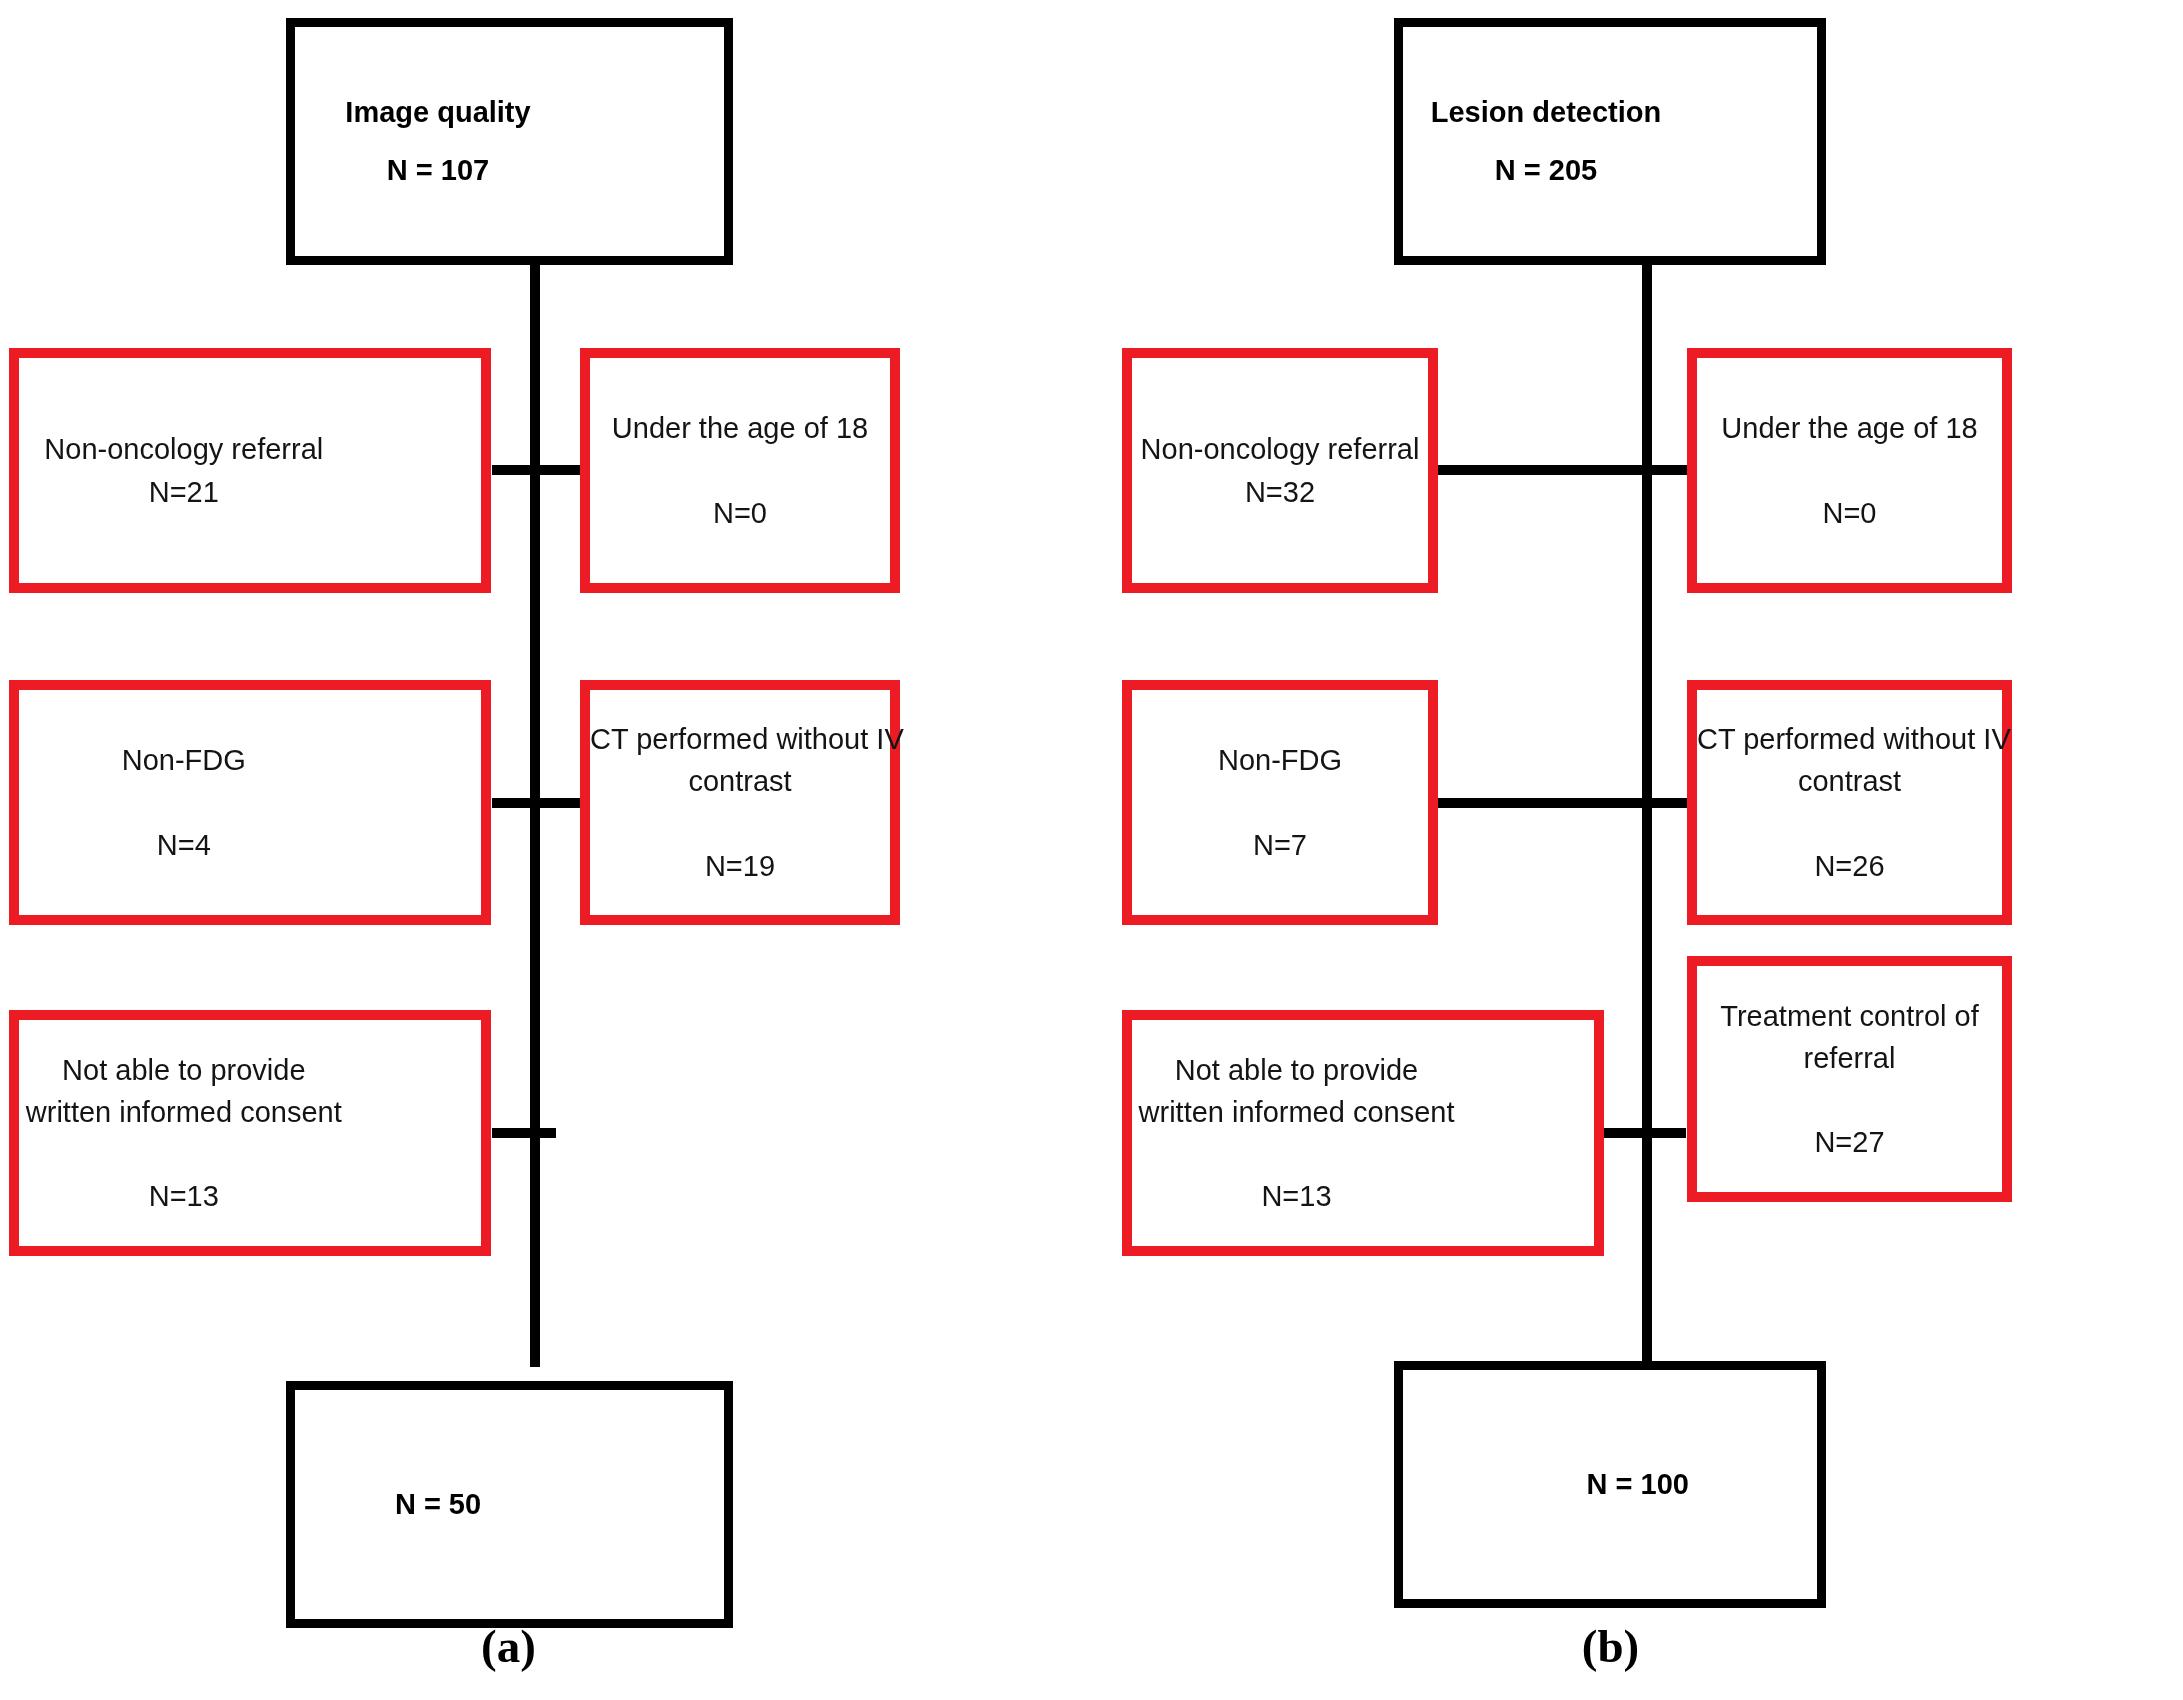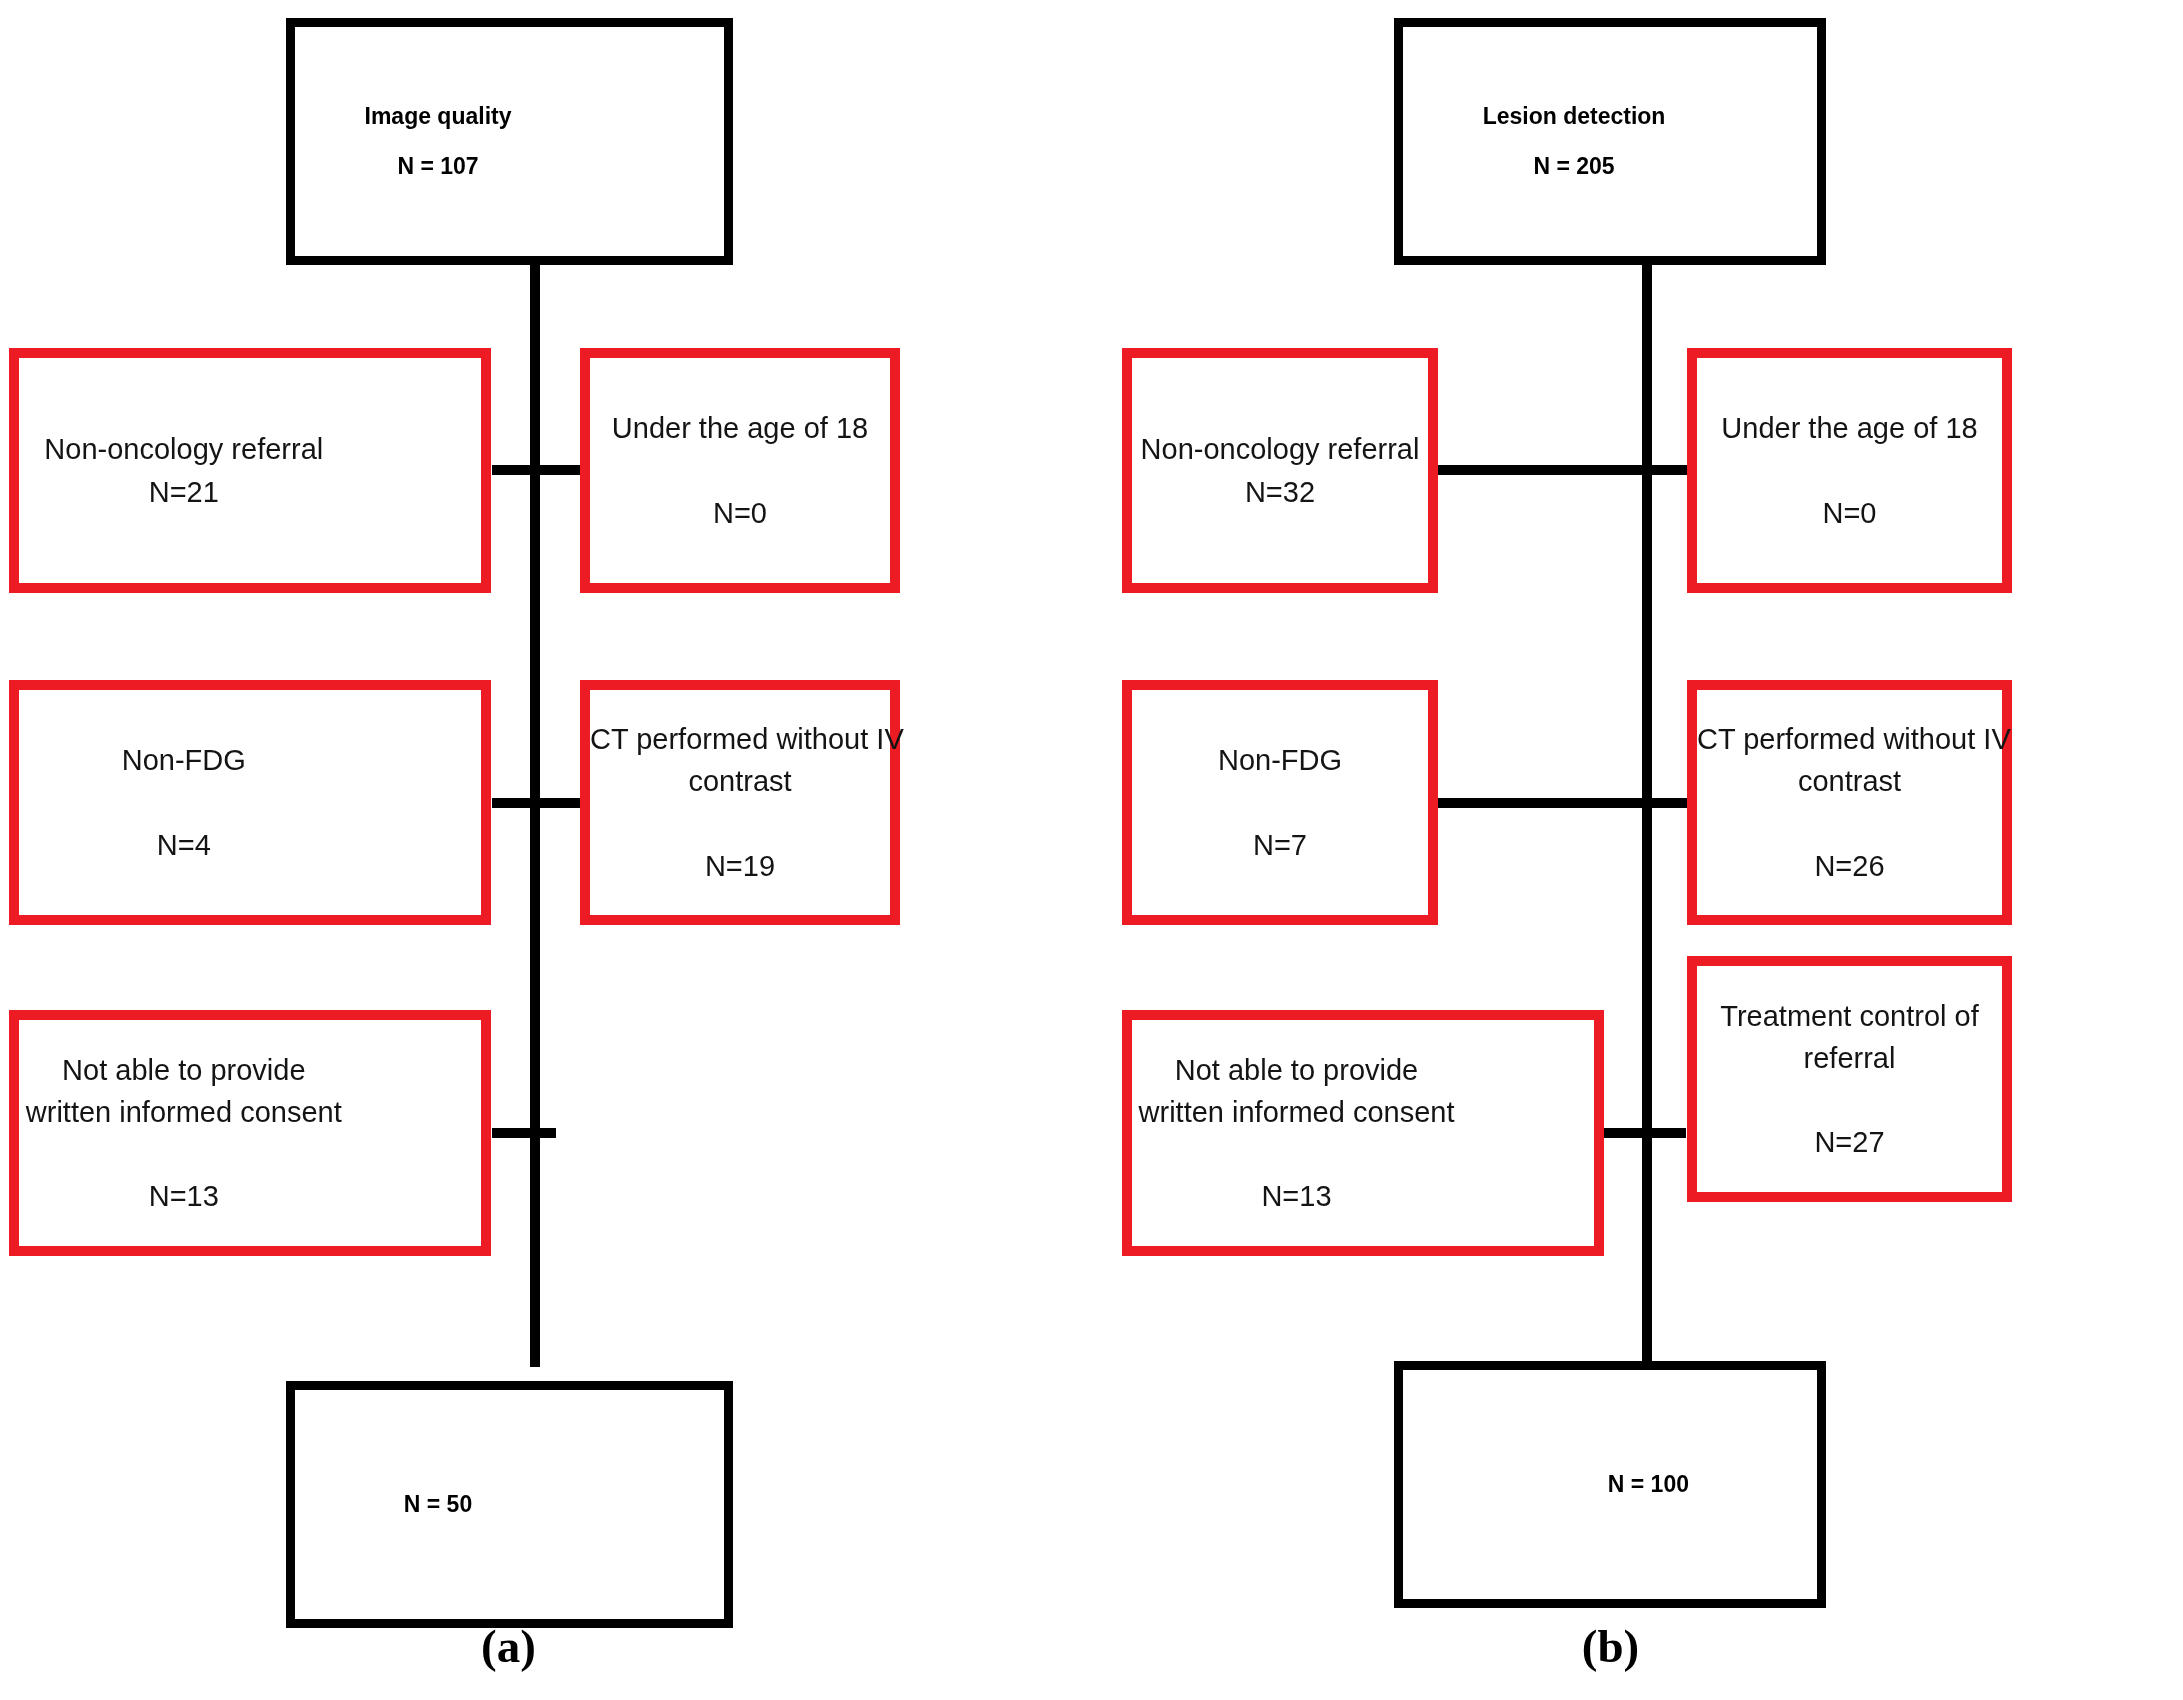--- a/index.html
+++ b/index.html
@@ -15,21 +15,21 @@
     position:absolute;
     box-sizing:border-box;
     background:#ffffff;
     display:flex;
     flex-direction:row;
     align-items:stretch;
   }
   .main-box{
     border:9.3px solid #000000;
     font-weight:bold;
-    font-size:23px;
+    font-size:29px;
   }
   .excl-box{
     border:10px solid #ed1c24;
     font-size:29px;
     color:#141414;
   }
   .frame{
     display:flex;
     flex-direction:column;
     justify-content:center;
@@ -121,21 +121,21 @@
     <div class="caption" style="left:294px;top:1619px;width:429px;">(a)</div>
   </div>
 
   <div>
 
     <div class="flow-line" style="left:1642px;top:256px;width:10px;height:1111px;"></div>
     <div class="flow-line" style="left:1438px;top:465px;width:249px;height:10px;"></div>
     <div class="flow-line" style="left:1438px;top:798px;width:249px;height:10px;"></div>
     <div class="flow-line" style="left:1604px;top:1128px;width:82px;height:10px;"></div>
 
-    <div class="box main-box" style="left:1394px;top:18px;width:432px;height:247px;padding-left:28px;">
+    <div class="box main-box" style="left:1394px;top:18px;width:432px;height:247px;">
       <div class="frame" style="width:286px;">
         <div class="bx-line title-line">Lesion detection</div>
         <div class="bx-line">N = 205</div>
       </div>
     </div>
 
     <div class="box excl-box" style="left:1122px;top:348px;width:316px;height:245px;">
       <div class="frame full">
         <div class="bx-line">Non-oncology referral</div>
         <div class="bx-line">N=32</div>

